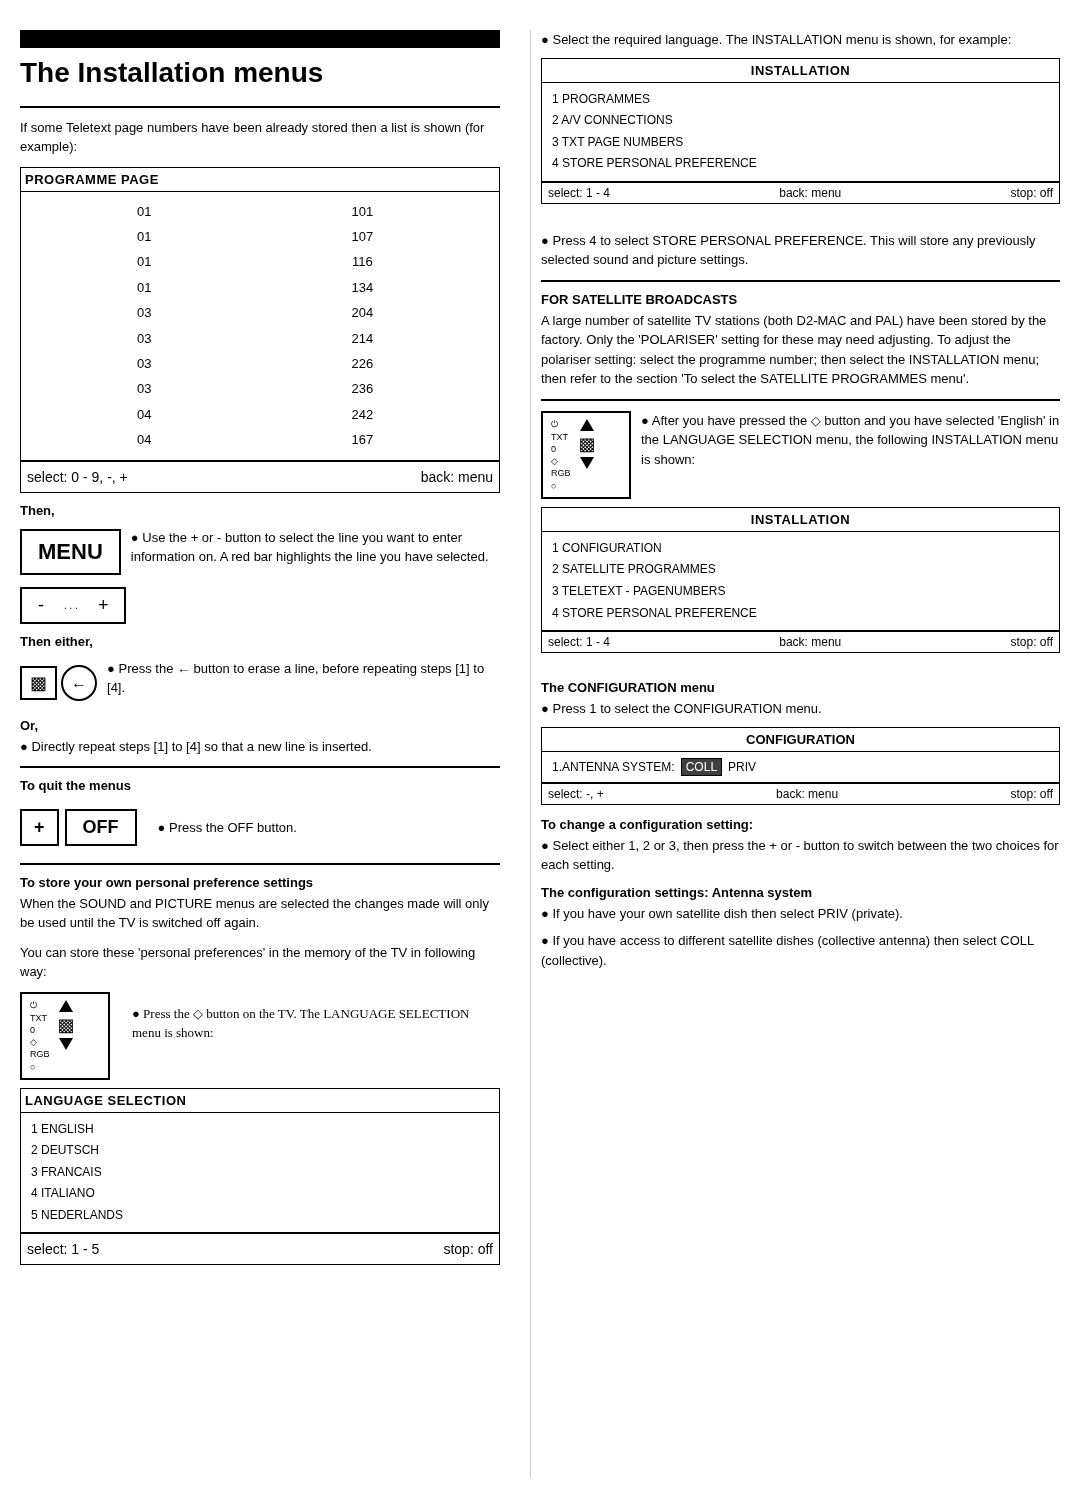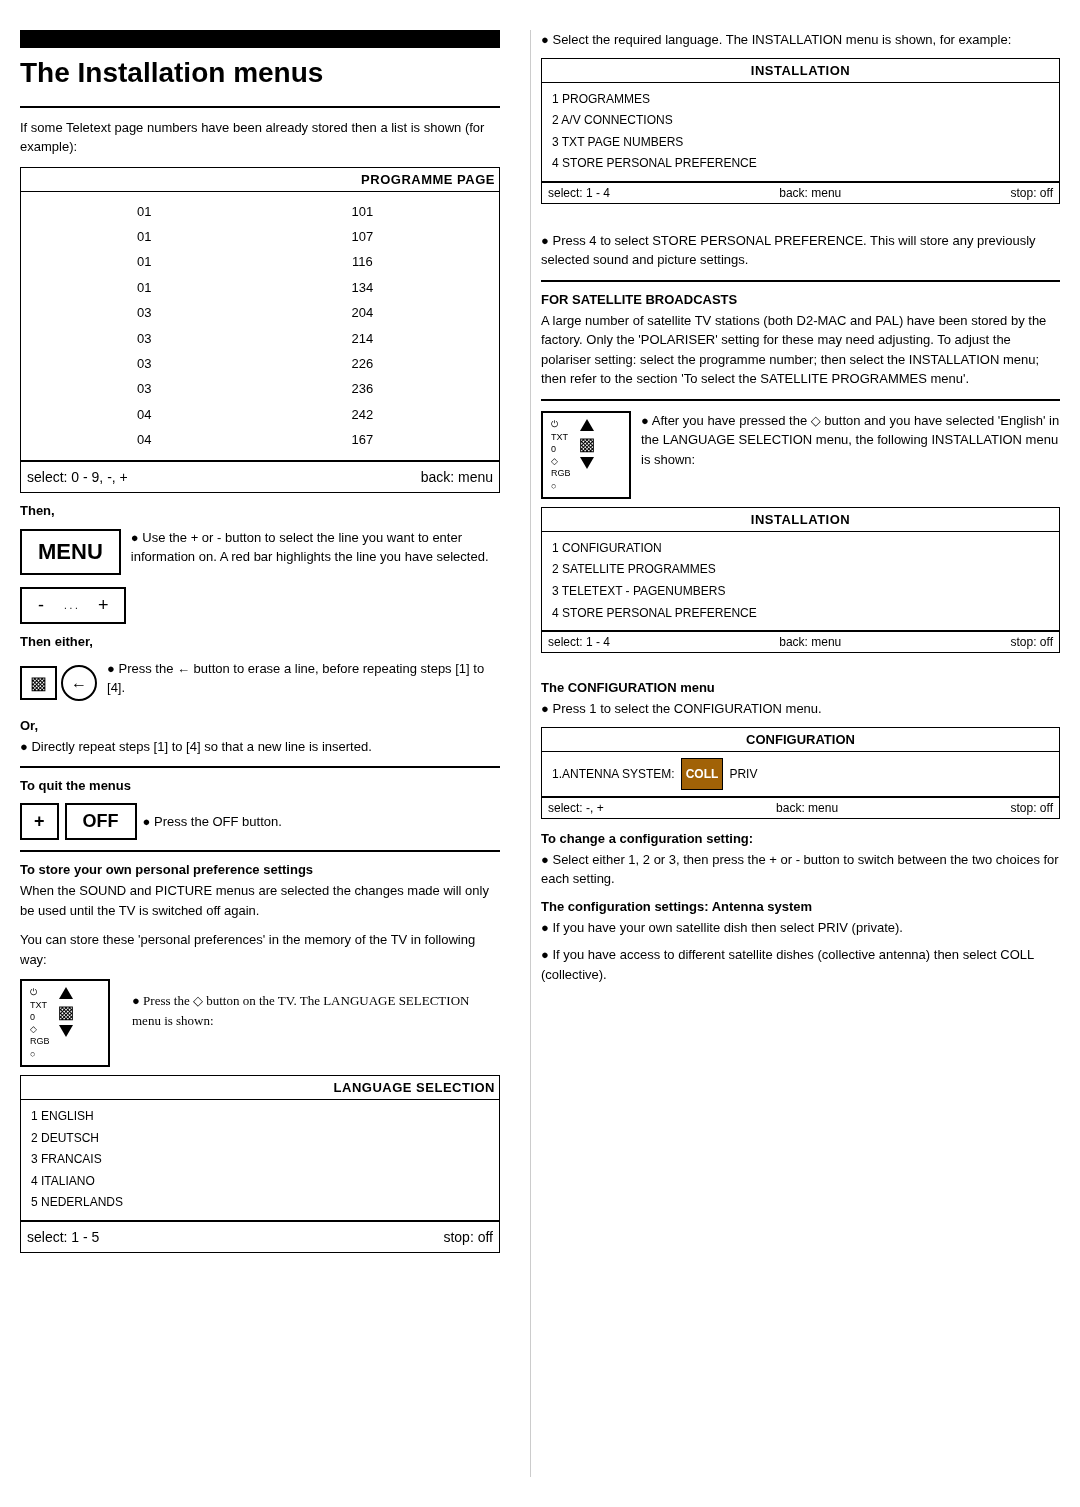--- a/index.html
+++ b/index.html
@@ -45,21 +45,21 @@
       font-size: 13px;
       line-height: 1.5;
       margin-bottom: 10px;
     }
     
     .menu-box {
       border: 1px solid #000;
       margin-bottom: 10px;
     }
     .menu-box-header {
-      text-align: right;
+      text-align: left;
       font-weight: bold;
       font-size: 13px;
       padding: 4px;
       border-bottom: 1px solid #000;
       letter-spacing: 0.5px;
     }
     .menu-box-content {
       padding: 6px 20px;
     }
     .menu-box-footer {
@@ -228,24 +228,24 @@
     }
     .config-box-content {
       padding: 6px 10px;
       font-size: 12px;
       display: flex;
       align-items: center;
       gap: 6px;
     }
     .config-highlight {
       border: 1px solid #000;
-      background: #a16207;
+      background: #404040;
       color: #fff;
-      padding: 8px 4px;
-      font-weight: bold;
+      padding: 1px 4px;
+      font-weight: normal;
       font-size: 12px;
     }
     .config-box-footer {
       border-top: 2px solid #000;
       padding: 3px 6px;
       font-size: 12px;
       display: flex;
       justify-content: space-between;
     }
     .right-remote-row {
@@ -354,21 +354,21 @@
 
     <div class="sub-heading">Or,</div>
     <div class="body-text">● Directly repeat steps [1] to [4] so that a new line is inserted.</div>
 
     <div class="section-divider"></div>
 
     <div class="sub-heading">To quit the menus</div>
     <div class="off-row">
       <div class="plus-box">+</div>
       <div class="off-box">OFF</div>
-      <div class="body-text" style="margin:0;">● Press the OFF button.</div>
+      <div class="body-text" style="margin:15px;">● Press the OFF button.</div>
     </div>
 
     <div class="section-divider"></div>
 
     <div class="sub-heading">To store your own personal preference settings</div>
     <div class="body-text">When the SOUND and PICTURE menus are selected the changes made will only be used until the TV is switched off again.</div>
     <div class="body-text">You can store these 'personal preferences' in the memory of the TV in following way:</div>
 
     <div style="display:flex; gap:10px; align-items:flex-start; margin-bottom:8px;">
       <div class="small-remote">

